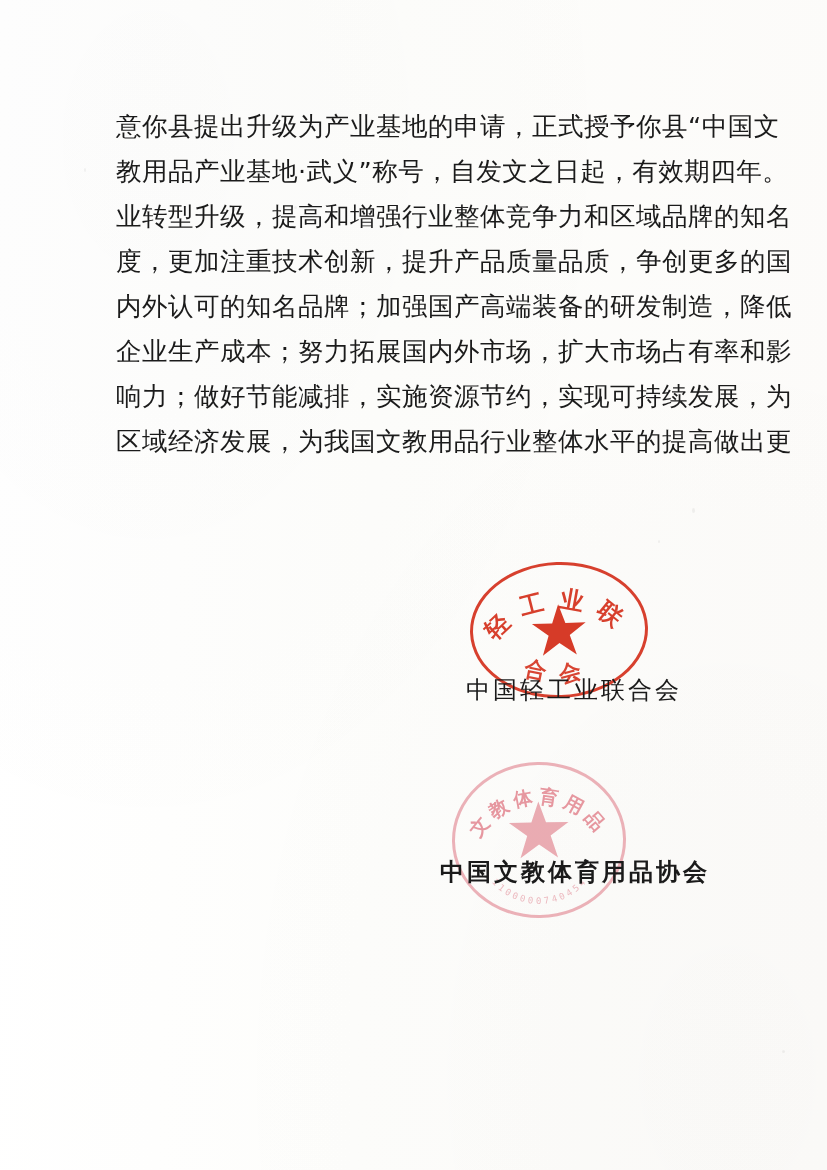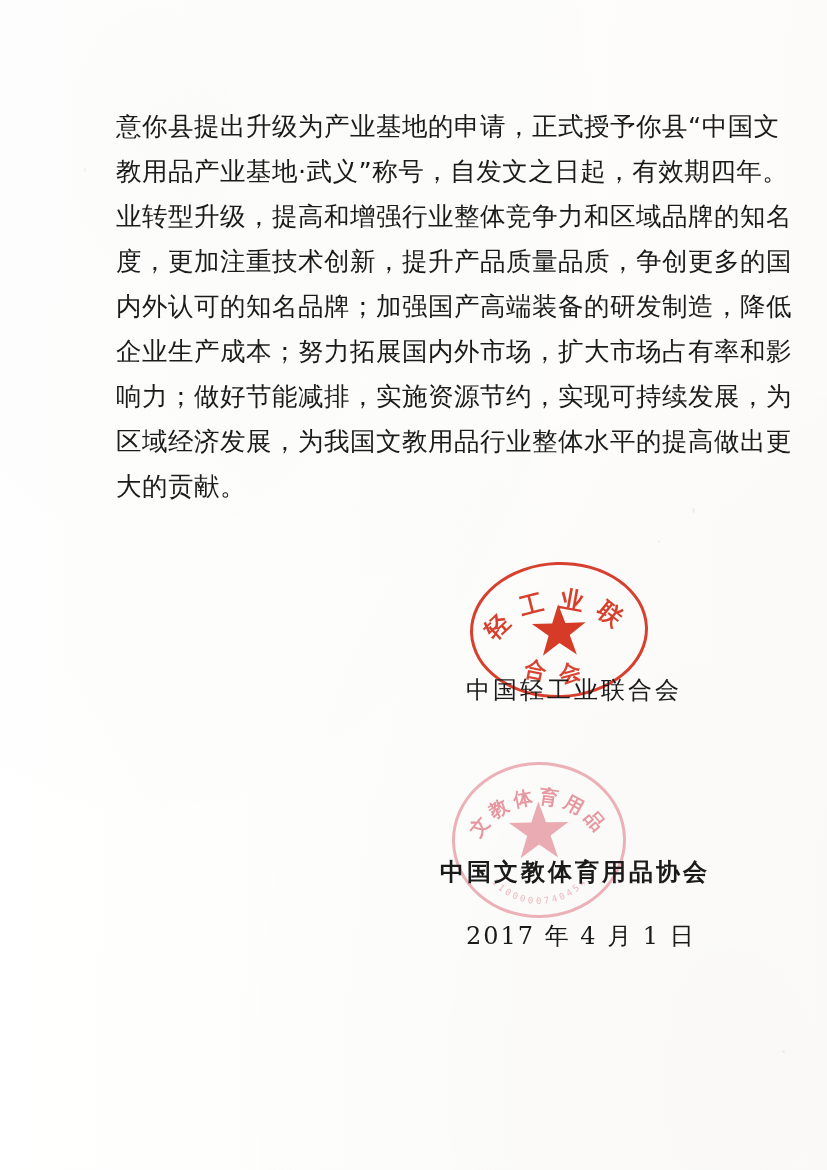--- a/index.html
+++ b/index.html
@@ -382,21 +382,20 @@
           <span>体</span>
           <span>水</span>
           <span>平</span>
           <span>的</span>
           <span>提</span>
           <span>高</span>
           <span>做</span>
           <span>出</span>
           <span>更</span>
         </div>
-      <div class="line">大的贡献。</div>
     </div>
 
   </div>
 
   <div class="seal" id="seal-light-industry">
     <div class="ring"></div>
     <div class="arc-text">
       <svg viewBox="0 0 178 136" preserveAspectRatio="none">
         <defs>
           <path id="arcTop1" d="M 22,86 A 70,56 0 0 1 156,86" fill="none"></path>
@@ -437,15 +436,14 @@
     </div>
     <div class="star" style="margin-top:-10px;">
       <svg width="62" height="60" viewBox="0 0 100 96">
         <polygon points="50,2 61.8,35.8 98,35.8 68.9,57.4 80.3,93 50,71.2 19.7,93 31.1,57.4 2,35.8 38.2,35.8" fill="#e59aa2" fill-opacity="0.82"></polygon>
       </svg>
     </div>
   </div>
 
   <div class="sig-line" id="sig-stationery">中国文教体育用品协会</div>
 
-  <div class="sig-line" id="sig-date">2017 年 4 月 1 日</div>
 
 </div>
 
 </body></html>

